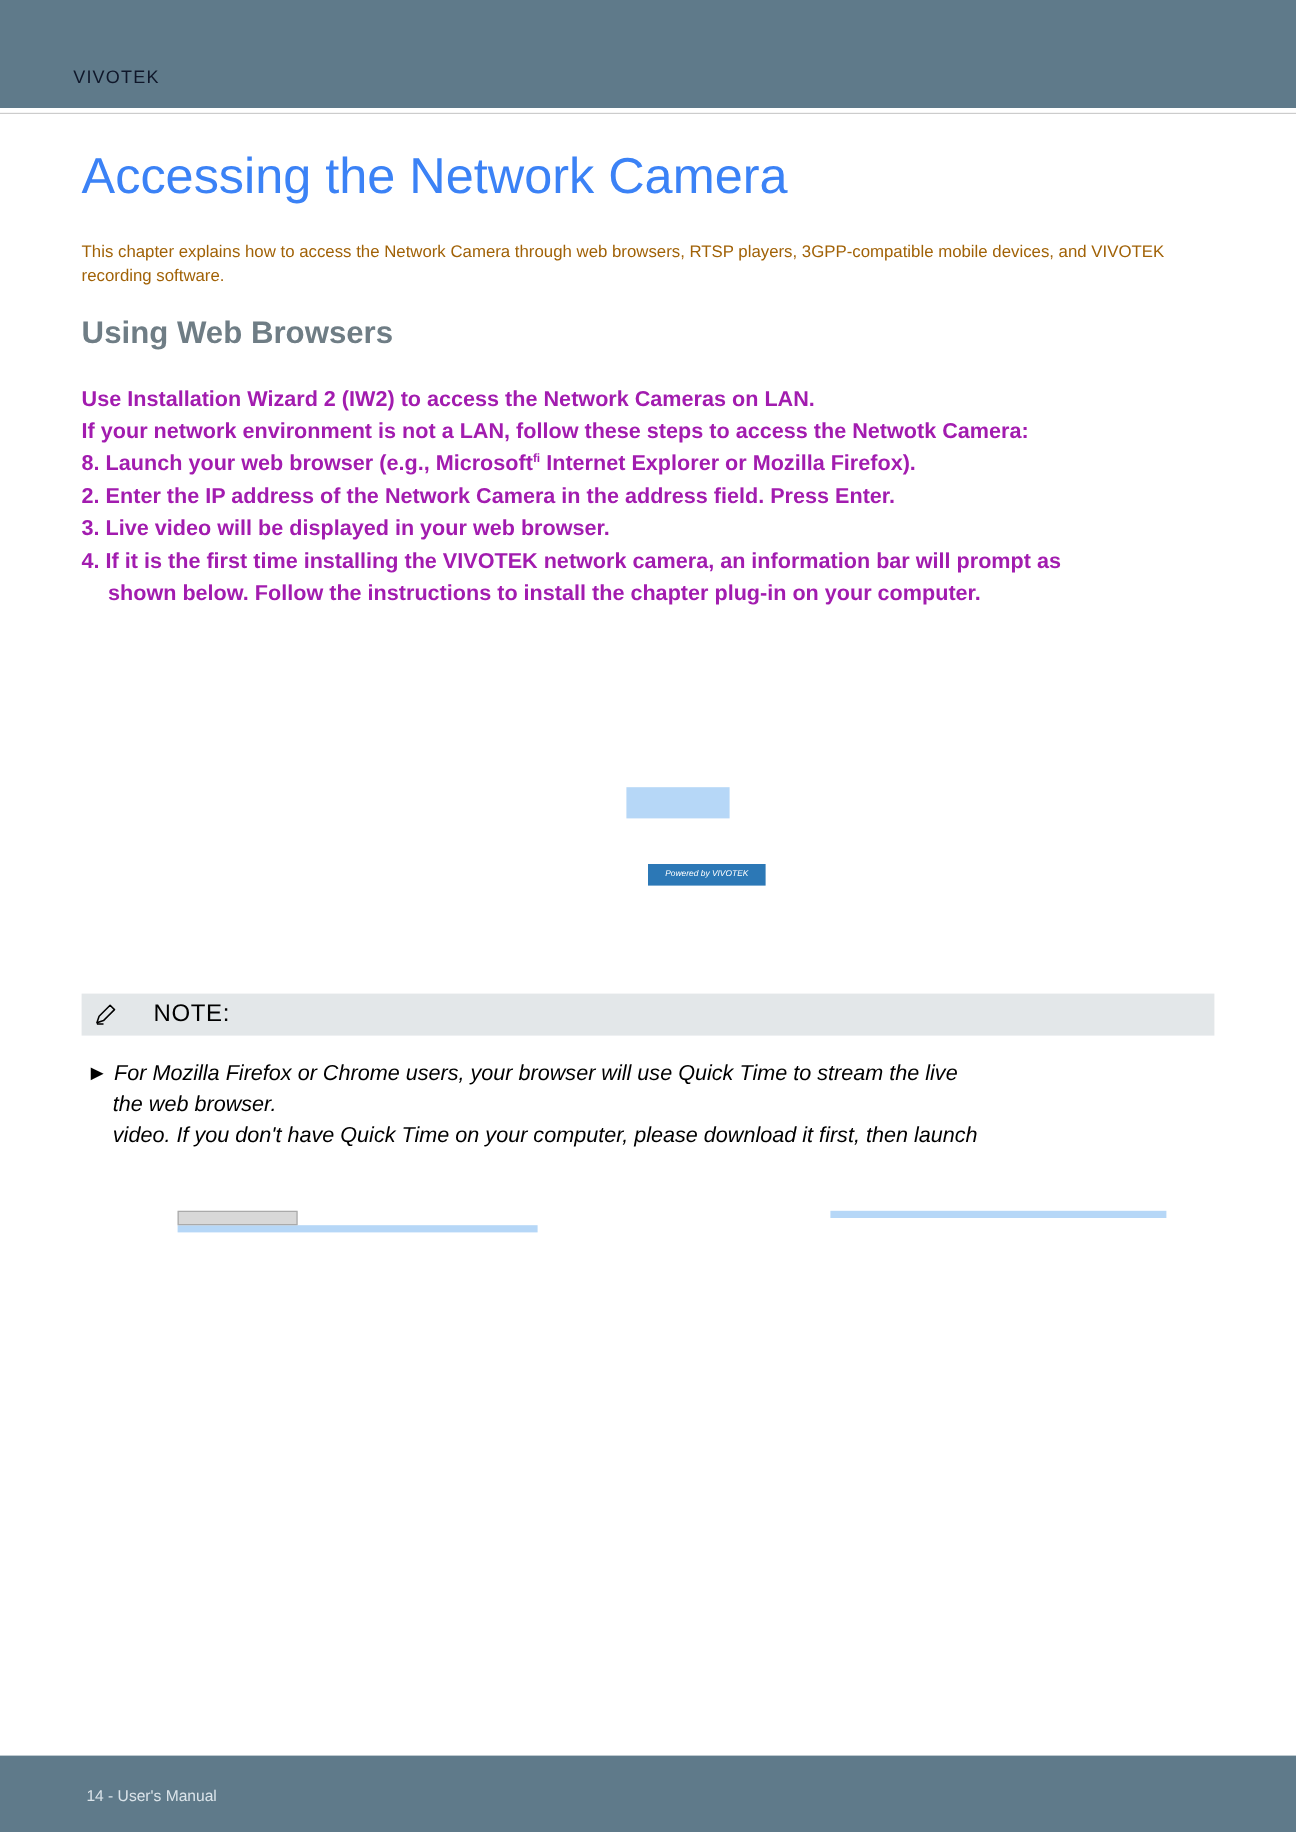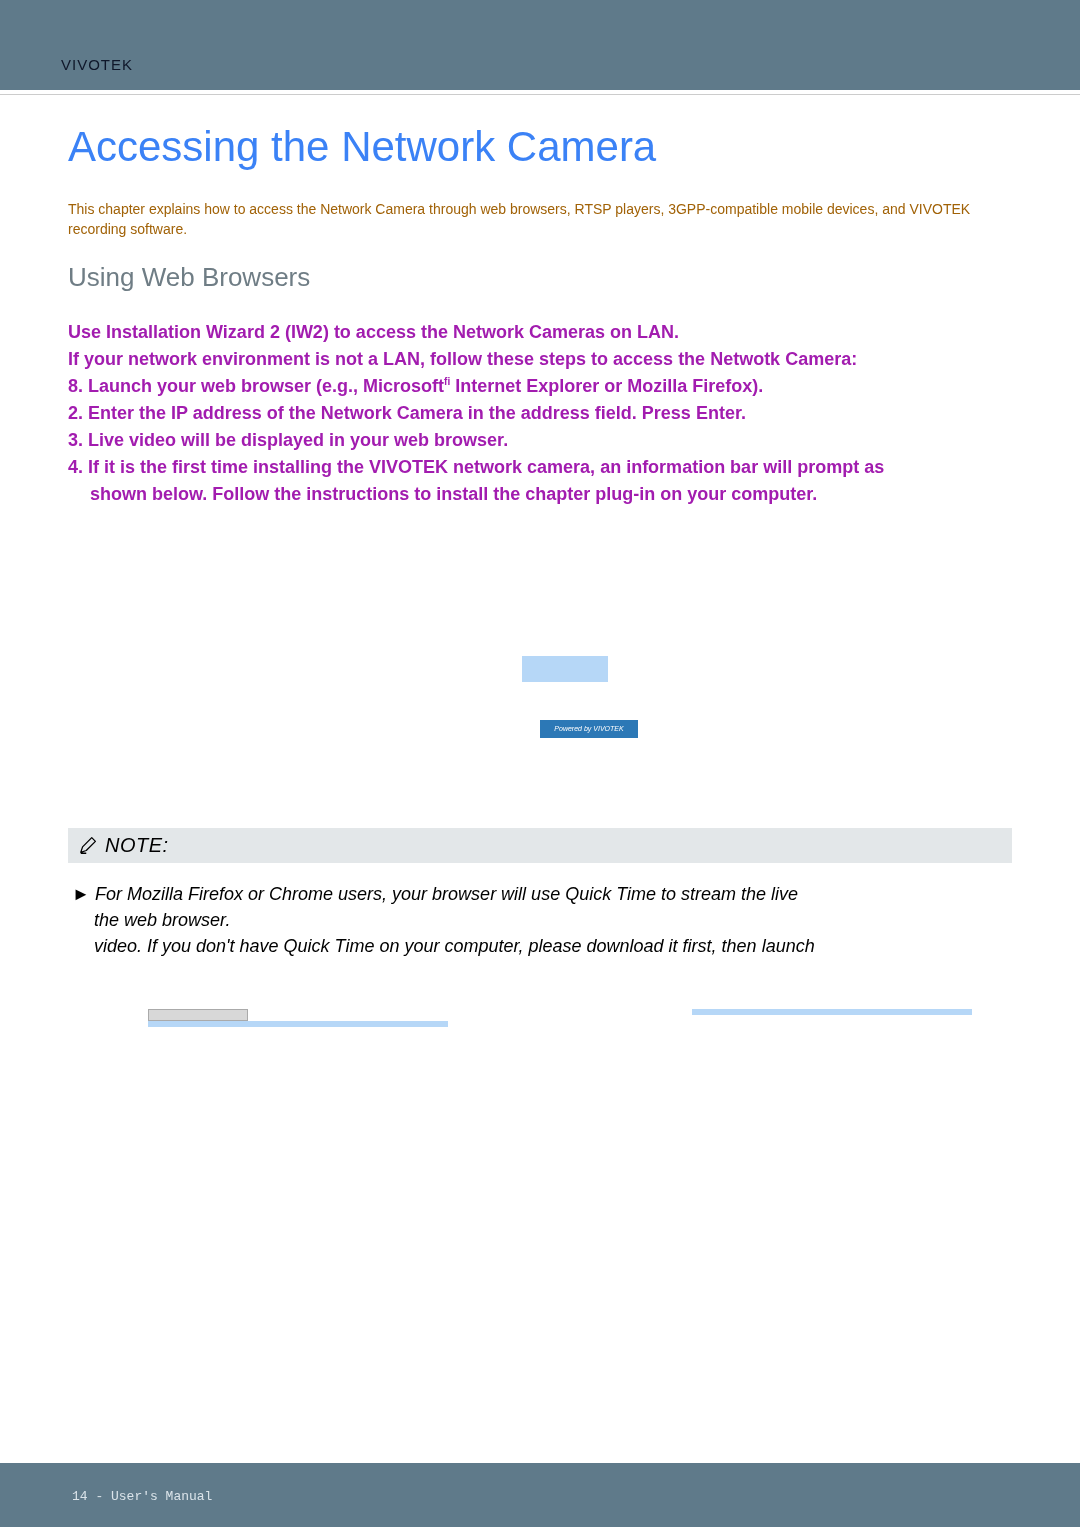--- a/index.html
+++ b/index.html
@@ -41,21 +41,21 @@
   }
   .intro {
     font-size: 14px;
     line-height: 1.45;
     color: #a16207;
     margin-bottom: 22px;
   }
   .subhead {
     color: #6f7d85;
     font-size: 26px;
-    font-weight: normal;
+    font-weight: bold;
     margin-bottom: 26px;
   }
   .body-text {
     font-size: 18px;
     line-height: 1.5;
     color: #a21caf;
     font-weight: bold;
   }
   .body-text p { margin: 0; }
   .step-indent { padding-left: 22px; }
@@ -83,23 +83,22 @@
     font-size: 7px;
     line-height: 18px;
     text-align: center;
     font-style: italic;
   }
   .note-header {
     background: #e3e7e9;
     padding: 6px 10px;
     display: flex;
     align-items: center;
-    gap: 5px;
+    gap: 28px;
     margin-bottom: 18px;
-    font-style: italic;
   }
   .note-icon {
     width: 22px;
     height: 22px;
     display: inline-block;
   }
   .note-icon svg { width: 100%; height: 100%; }
   .note-label {
     font-size: 20px;
     color: #000;
@@ -155,21 +154,20 @@
     width: 100%;
     height: 64px;
     background: #5f7a8a;
   }
   .footer-text {
     position: absolute;
     left: 72px;
     top: 26px;
     color: #dbe4ea;
     font-size: 13px;
-    font-family: Liberation Mono, monospace;
   }
   sup.fi { font-size: 10px; vertical-align: super; text-align: right; }
 </style>
 </head>
 <body>
 
 <div class="header-bar">
   <div class="header-label">VIVOTEK</div>
 </div>
 <div class="hr-thin"></div>

